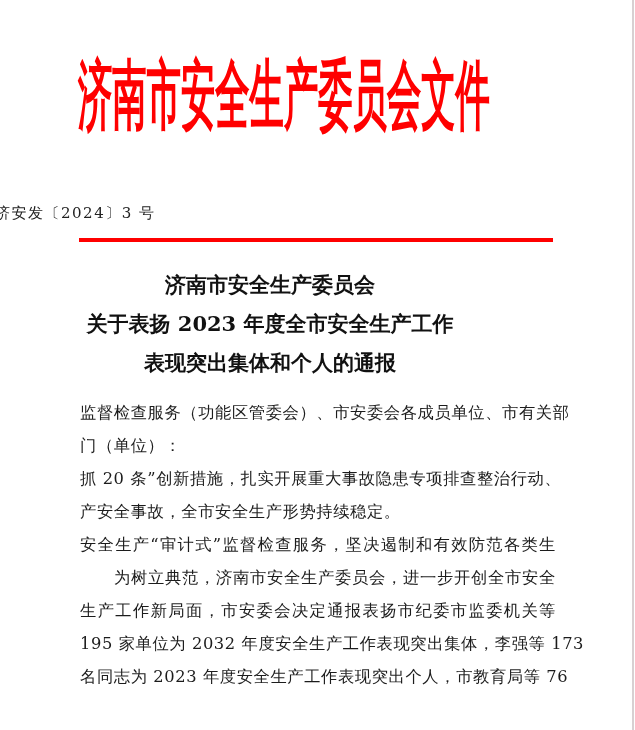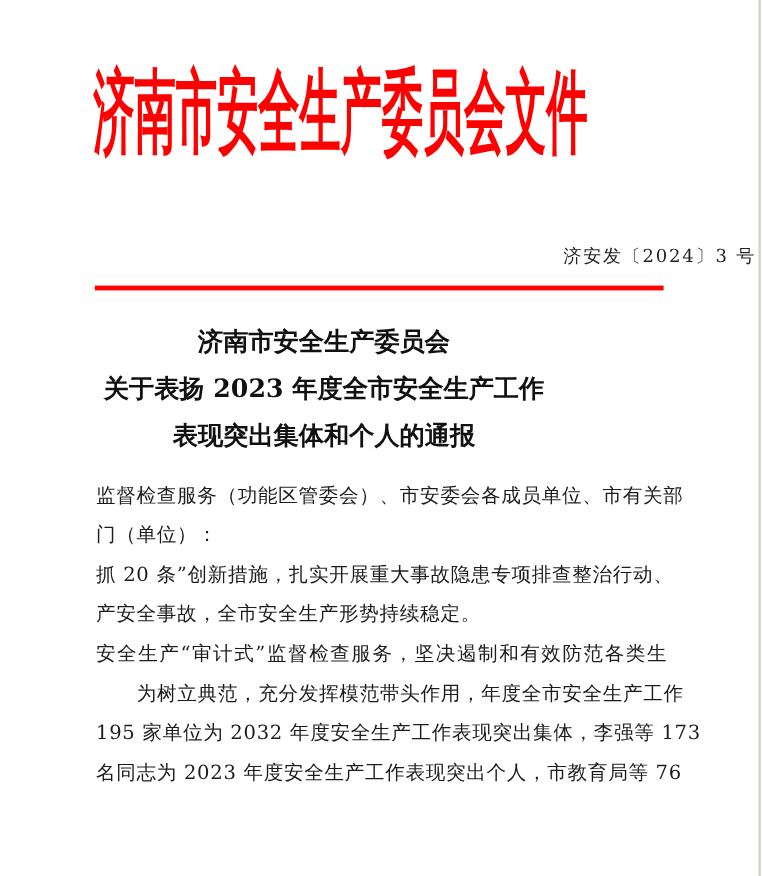--- a/index.html
+++ b/index.html
@@ -17,21 +17,21 @@
     position: absolute; left: 78px; top: 52px; width: 462px; height: 86px;
     color: #ff0000; font-weight: bold;
     font-family: "DejaVu Serif", "Liberation Serif", serif;
     font-size: 44px; line-height: 86px; letter-spacing: 0px;
     white-space: nowrap;
     transform-origin: left center;
     transform: scaleX(0.78) scaleY(1.72);
   }
   .doc-number {
     position: absolute; left: 0; width: 635px; top: 204px;
-    text-align: right; font-size: 15px; letter-spacing: 1.5px;
+    text-align: left; font-size: 15px; letter-spacing: 1.5px;
     color: #222; padding-right: 0px;
   }
   .doc-number span { display: inline-block; transform: translateX(-5px); }
   .red-rule {
     position: absolute; left: 79px; top: 238px; width: 474px; height: 4px;
     background: #ff0000;
   }
   .title {
     position: absolute; left: 0; width: 548px; top: 265px;
     text-align: center; font-weight: bold; font-size: 21px;
@@ -69,17 +69,18 @@
   <div>
     <span class="line">监督检查服务（功能区管委会）、市安委会各成员单位、市有关部</span>
     <span class="line last">门（单位）：</span>
   </div>
   <div>
     <span class="line">抓 20 条”创新措施，扎实开展重大事故隐患专项排查整治行动、</span>
     <span class="line last">产安全事故，全市安全生产形势持续稳定。</span>
     <span class="line">安全生产“审计式”监督检查服务，坚决遏制和有效防范各类生</span>
   </div>
   <div>
-    <span class="line" style="padding-left:34px;">为树立典范，充分发挥模范带头作用，年度全市安全生产工作</span>
+    <span class="line" style="padding-left:34px;">为树立典范，济南市安全生产委员会，进一步开创全市安全</span>
+    <span class="line">生产工作新局面，市安委会决定通报表扬市纪委市监委机关等</span>
     <span class="line">195 家单位为 2032 年度安全生产工作表现突出集体，李强等 173</span>
     <span class="line">名同志为 2023 年度安全生产工作表现突出个人，市教育局等 76</span>
   </div>
 </div>
 
 </body></html>

